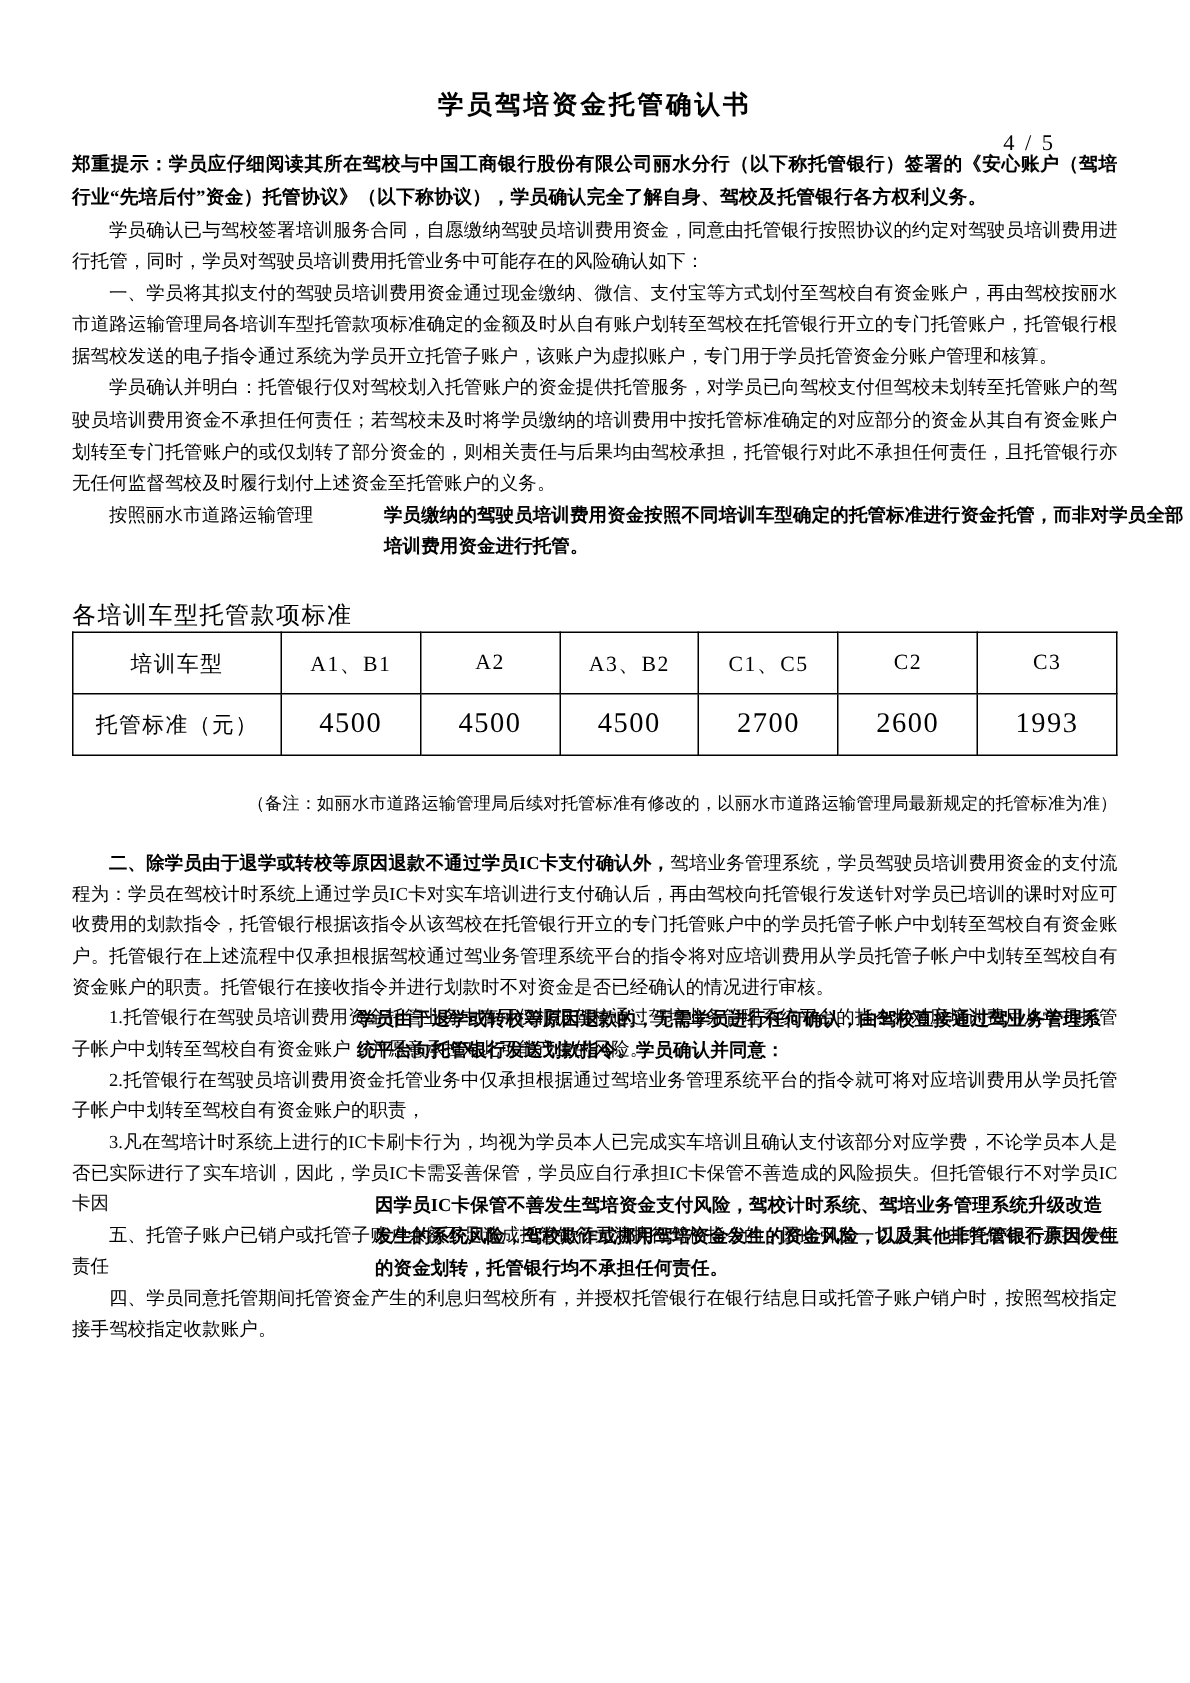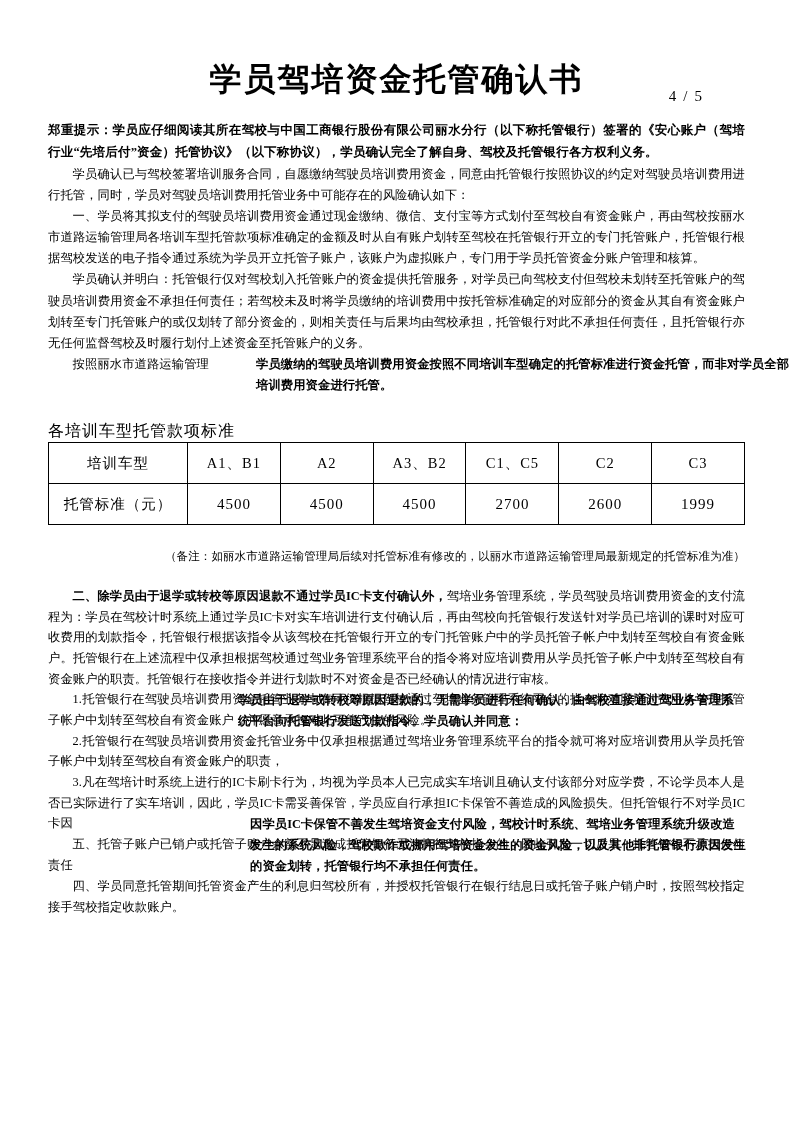--- a/index.html
+++ b/index.html
@@ -27,21 +27,21 @@
     top: 30px;
     right: 90px;
     font-family: "Liberation Serif", serif;
     font-size: 15px;
     letter-spacing: 1px;
   }
   .pager .sep { margin: 0 6px; }
 
   .doc-title {
     text-align: center;
-    font-size: 32px;
+    font-size: 17px;
     font-weight: bold;
     letter-spacing: 2px;
     margin-top: 58px;
     margin-bottom: 18px;
     font-family: Liberation Sans, sans-serif;
   }
 
   .bold-note {
     font-weight: bold;
     font-size: 12.5px;
@@ -75,21 +75,21 @@
   }
 
   table.std {
     border-collapse: collapse;
     width: 100%;
     table-layout: fixed;
   }
   table.std td {
     border: 1px solid #000000;
     text-align: center;
-    font-size: 15px;
+    font-size: 19px;
     height: 38px;
     letter-spacing: 1px;
   }
   table.std td.hdr {
     font-size: 14.5px;
   }
   table.std td.firstcol {
     font-size: 14.5px;
     width: 136px;
   }
@@ -148,21 +148,21 @@
       <td class="hdr">C2</td>
       <td class="hdr">C3</td>
     </tr>
     <tr>
       <td class="firstcol">托管标准（元）</td>
       <td>4500</td>
       <td>4500</td>
       <td>4500</td>
       <td>2700</td>
       <td>2600</td>
-      <td>1999</td>
+      <td>1993</td>
     </tr>
   </tbody>
     </table>
 
   <div class="tbl-note">（备注：如丽水市道路运输管理局后续对托管标准有修改的，以丽水市道路运输管理局最新规定的托管标准为准）</div>
 
   <div class="overlay-wrap" style="margin-top:22px;">
     <p class="body tight"><span class="bold" style="font-weight:bold;">二、除学员由于退学或转校等原因退款不通过学员IC卡支付确认外，</span><span>驾培业务管理系统，学员驾驶员培训费用资金的支付流程为：学员在驾校计时系统上通过学员IC卡对实车培训进行支付确认后，再由驾校向托管银行发送针对学员已培训的课时对应可收费用的划款指令，托管银行根据该指令从该驾校在托管银行开立的专门托管账户中的学员托管子帐户中划转至驾校自有资金账户。托管银行在上述流程中仅承担根据驾校通过驾业务管理系统平台的指令将对应培训费用从学员托管子帐户中划转至驾校自有资金账户的职责。托管银行在接收指令并进行划款时不对资金是否已经确认的情况进行审核。</span></p>
     <div class="ov" style="left:190px; top:104px; width:508px;">学员由于退学或转校等原因退款的，无需学员进行任何确认，由驾校直接通过驾业务管理系统平台向托管银行发送划款指令。学员确认并同意：</div>
   </div>

